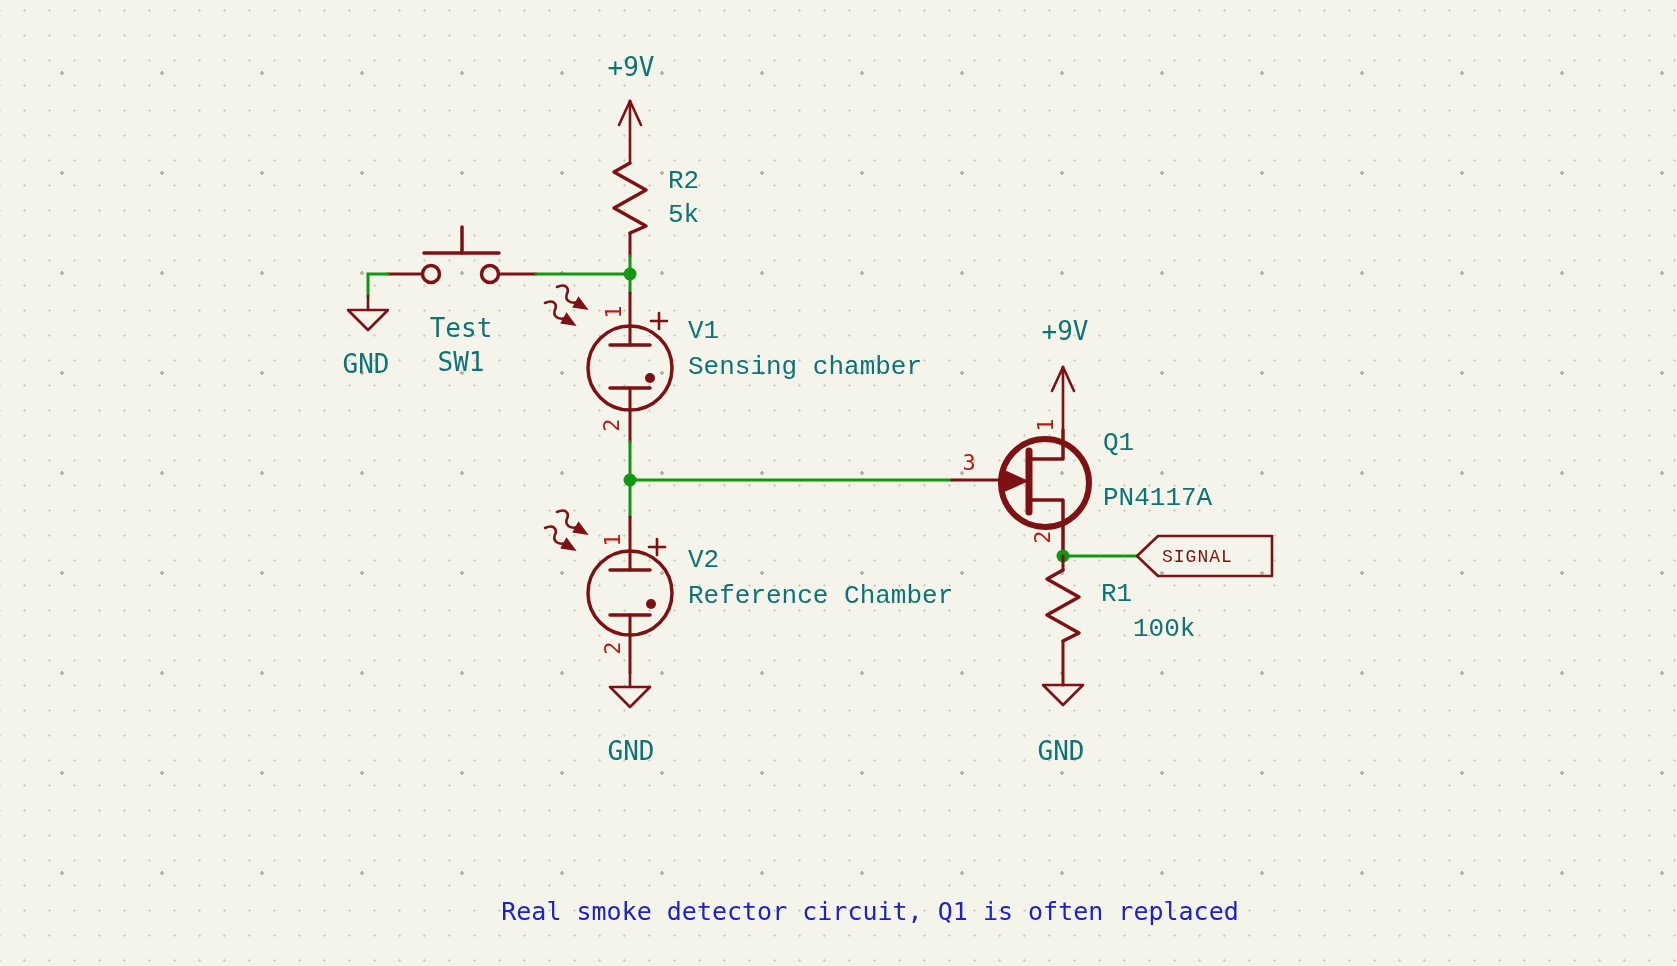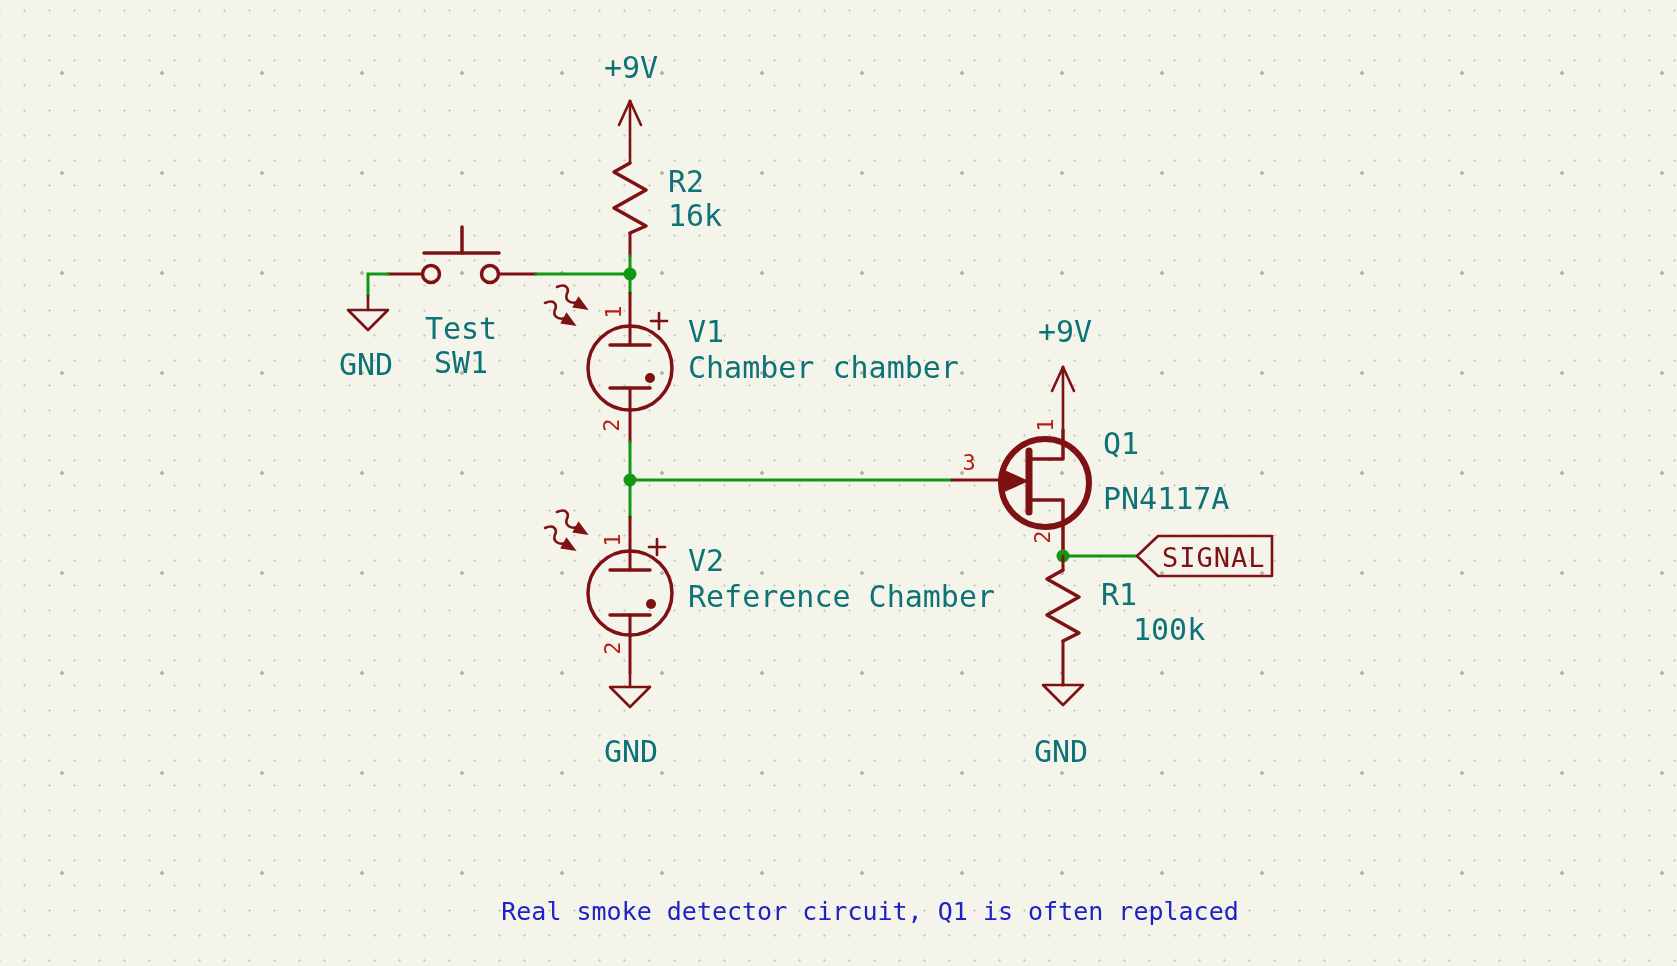--- a/index.html
+++ b/index.html
@@ -26,25 +26,25 @@
   svg.canvas{position:absolute;left:0;top:0;}
   .wire{stroke:var(--wire);stroke-width:3;fill:none;stroke-linecap:round;}
   .junction{fill:var(--wire);stroke:none;}
   .sym{stroke:var(--symbol);fill:none;stroke-width:3.5;stroke-linecap:round;stroke-linejoin:round;}
   .pin{stroke:var(--symbol);fill:none;stroke-width:3;stroke-linecap:round;}
   .thin{stroke-width:2.6;}
   .thick{stroke-width:6;}
   .bar{stroke-width:7;}
   .symfill{fill:var(--symbol);stroke:none;}
   .lbl{position:absolute;white-space:pre;transform:translate(-50%,-50%);}
-  .la{transform:translate(0,-50%);}
+  .la{transform:translate(0,-50%);font-family:Liberation Mono, monospace;}
   .rot{transform:translate(-50%,-50%) rotate(-90deg);}
-  .teal{color:var(--field);font-size:30px;}
+  .teal{color:var(--field);font-size:26px;}
   .pinnum{color:var(--pin_number);font-size:22px;}
-  .maroon{color:var(--symbol);font-size:27px;letter-spacing:1px;}
+  .maroon{color:var(--symbol);font-size:18px;letter-spacing:1px;}
   .note{
     position:absolute;left:420px;top:804px;width:900px;
     color:var(--note);font-size:25px;line-height:43px;text-align:center;white-space:pre;
   }
 </style>
 </head>
 <body>
 
 <svg class="canvas" width="1677" height="966" viewBox="0 0 1677 966">
 
@@ -154,29 +154,29 @@
     <line class="pin" x1="1063" y1="641" x2="1063" y2="685"></line>
   </g>
 
   <g>
     <polygon class="sym thin" points="1043,685 1083,685 1063,705"></polygon>
   </g>
 </svg>
 
 <div class="lbl teal" style="left:631px;top:67px;">+9V</div>
 <div class="lbl la teal" style="left:668px;top:181px;">R2</div>
-<div class="lbl la teal" style="left:668px;top:215px;">16k</div>
+<div class="lbl la teal" style="left:668px;top:215px;">5k</div>
 
 <div class="lbl teal" style="left:461px;top:308px;margin-top:20px;">Test</div>
 <div class="lbl teal" style="left:461px;top:362px;">SW1</div>
 <div class="lbl teal" style="left:366px;top:364px;">GND</div>
 
 <div class="lbl rot pinnum" style="left:613px;top:312px;">1</div>
 <div class="lbl la teal" style="left:688px;top:331px;">V1</div>
-<div class="lbl la teal" style="left:688px;top:367px;">Chamber chamber</div>
+<div class="lbl la teal" style="left:688px;top:367px;">Sensing chamber</div>
 <div class="lbl rot pinnum" style="left:611px;top:425px;">2</div>
 
 <div class="lbl rot pinnum" style="left:612px;top:540px;">1</div>
 <div class="lbl la teal" style="left:688px;top:560px;">V2</div>
 <div class="lbl la teal" style="left:688px;top:596px;">Reference Chamber</div>
 <div class="lbl rot pinnum" style="left:612px;top:648px;">2</div>
 <div class="lbl teal" style="left:631px;top:751px;">GND</div>
 
 <div class="lbl teal" style="left:1065px;top:331px;">+9V</div>
 <div class="lbl rot pinnum" style="left:1045px;top:425px;">1</div>

